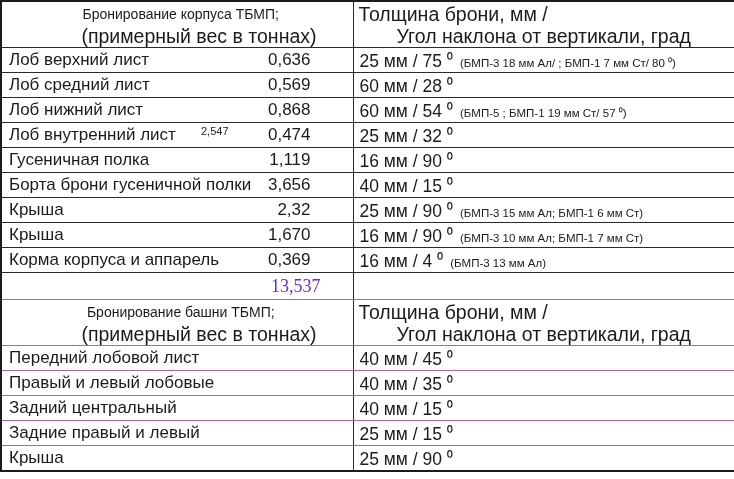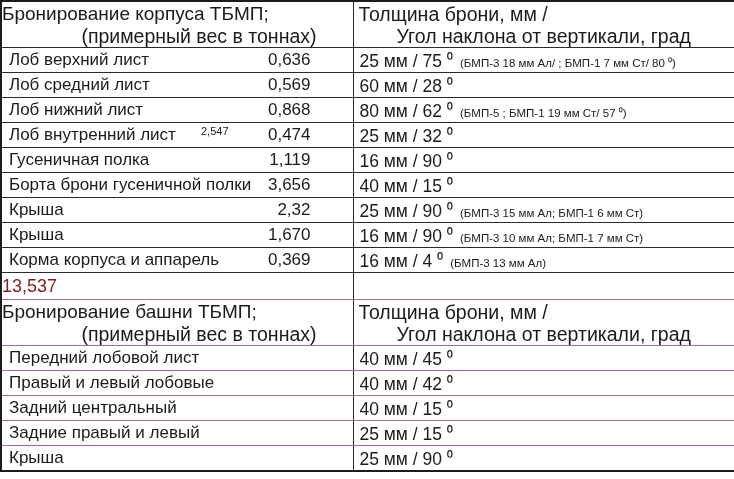--- a/index.html
+++ b/index.html
@@ -21,37 +21,37 @@
   }
   
   tr.total td{border-bottom-color:#aa66a5;}
   tr.h2 td{border-top-color:#aa66a5;border-bottom-color:#aa66a5;}
   tr.s2 td{border-top-color:#aa66a5;border-bottom-color:#aa66a5;}
 
   tr.hd td{height:45px;}
   tr.r td{height:22px;}
   tr.total td{height:26px;}
 
-  .h1a{font-size:19px;line-height:22px;}
+  .h1a{font-size:14px;line-height:22px;padding-left:7px;text-align:center;}
   .h1b{font-size:19.5px;line-height:22px;text-align:right;padding-right:36px;}
   .h2a{font-size:19.5px;line-height:22px;padding-left:5px;}
   .h2b{font-size:19.5px;line-height:22px;text-align:center;}
 
   .lrow{display:flex;padding:0 42px 0 7px;font-size:17px;}
   .lbl{flex:1;}
   .pre{font-size:11px;padding-right:16px;}
   .pre:empty{display:none;}
   .wt{width:66px;text-align:right;}
 
   .rc{padding-left:6px;}
   .val{font-size:17.5px;}
   .note{font-size:11.5px;margin-left:7px;}
   .note:empty{display:none;}
 
-  .totwrap{text-align:left;padding-right:32px;font-size:18px;color:#7f1d1d;}
+  .totwrap{text-align:right;padding-right:32px;font-size:18px;color:#6d28d9;font-family:Liberation Serif, serif;}
 </style>
 </head>
 <body>
 
 <table>
   <colgroup>
       <col class="c1">
       <col class="c2">
     </colgroup>
 
@@ -93,21 +93,21 @@
   </tr>
   <tr class="r s1">
     <td>
           <div class="lrow">
       <span class="lbl">Лоб нижний лист</span>
 
       <span class="wt">0,868</span>
     </div>
         </td>
     <td class="rc">
-      <span class="val">80 мм / 62 ⁰</span><span class="note">(БМП-5 ; БМП-1 19 мм Ст/ 57 ⁰)</span>
+      <span class="val">60 мм / 54 ⁰</span><span class="note">(БМП-5 ; БМП-1 19 мм Ст/ 57 ⁰)</span>
     </td>
   </tr>
   <tr class="r s1">
     <td>
           <div class="lrow">
       <span class="lbl">Лоб внутренний лист</span>
       <span class="pre">2,547</span>
       <span class="wt">0,474</span>
     </div>
         </td>
@@ -204,21 +204,21 @@
       <span class="val">40 мм / 45 ⁰</span>
     </td>
   </tr>
   <tr class="r s2">
     <td>
           <div class="lrow">
       <span class="lbl">Правый и левый лобовые</span>
     </div>
         </td>
     <td class="rc">
-      <span class="val">40 мм / 42 ⁰</span>
+      <span class="val">40 мм / 35 ⁰</span>
     </td>
   </tr>
   <tr class="r s2">
     <td>
           <div class="lrow">
       <span class="lbl">Задний центральный</span>
     </div>
         </td>
     <td class="rc">
       <span class="val">40 мм / 15 ⁰</span>

